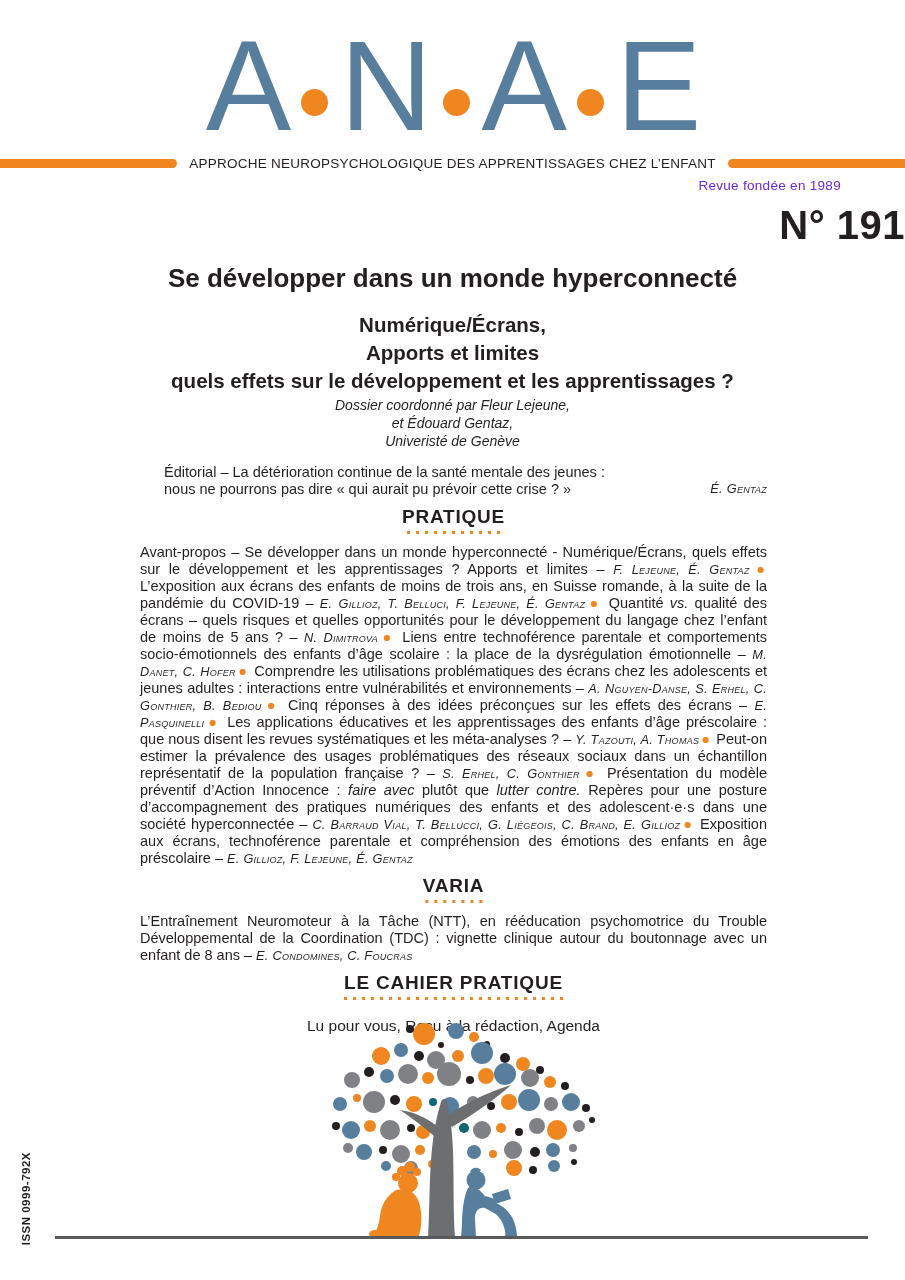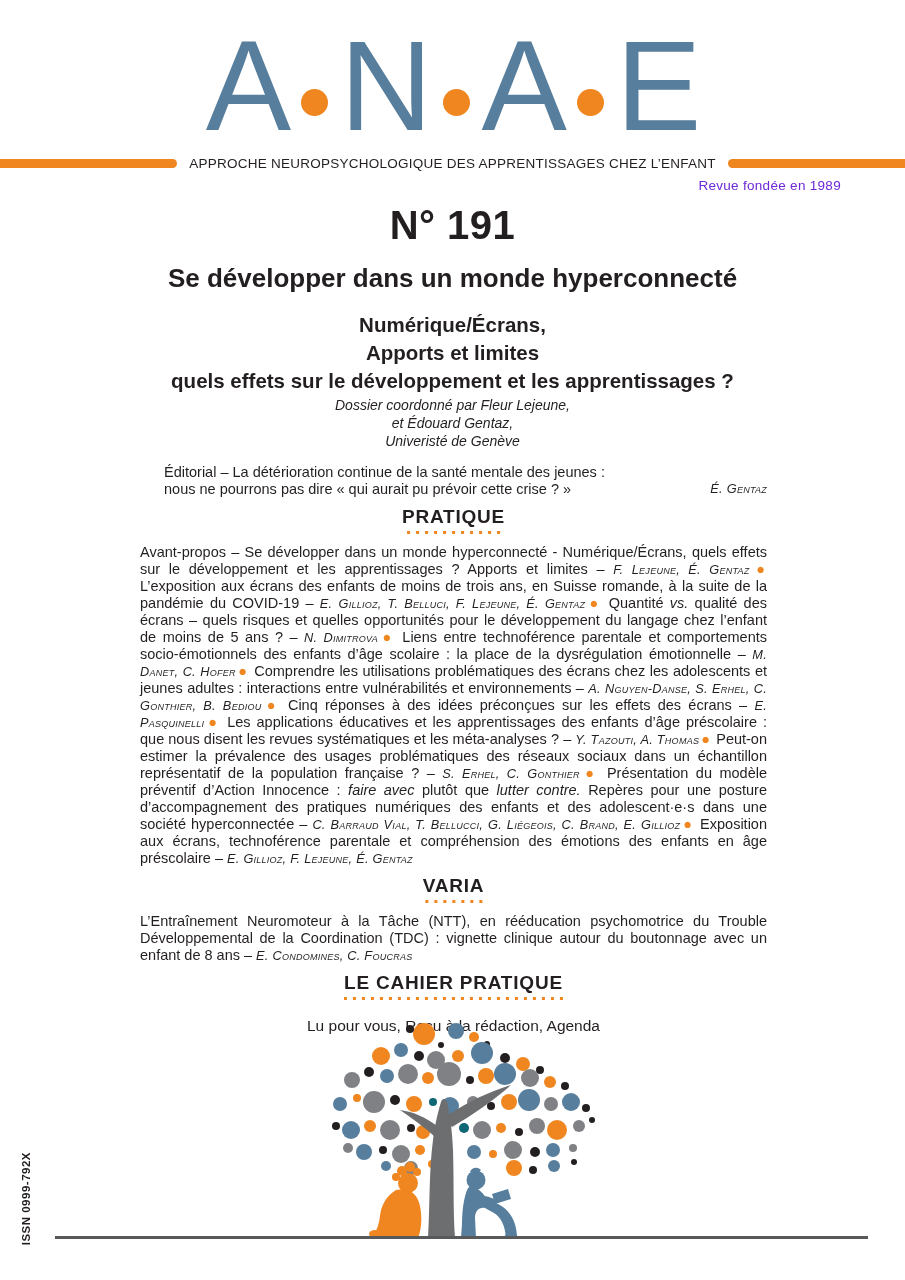--- a/index.html
+++ b/index.html
@@ -32,21 +32,21 @@
   .header-subtitle{
     flex:0 0 auto;padding:0 12px;font-size:13.5px;font-weight:400;
     letter-spacing:.25px;color:#231f20;white-space:nowrap;
   }
   .founded{
     position:absolute;top:178px;right:64px;
     font-size:13.5px;color:#6d28d9;letter-spacing:.3px;
   }
   
   .issue-number{
-    position:absolute;top:203px;left:0;width:100%;text-align:center;
+    position:absolute;top:203px;left:0;width:100%;text-align:right;
     font-size:40px;font-weight:700;letter-spacing:.5px;
   }
   .issue-title{
     position:absolute;top:263px;left:0;width:100%;text-align:center;
     font-size:26px;font-weight:700;
   }
   .issue-subtitle{
     position:absolute;top:311px;left:0;width:100%;text-align:center;
     font-size:20.5px;font-weight:700;line-height:28px;
   }

